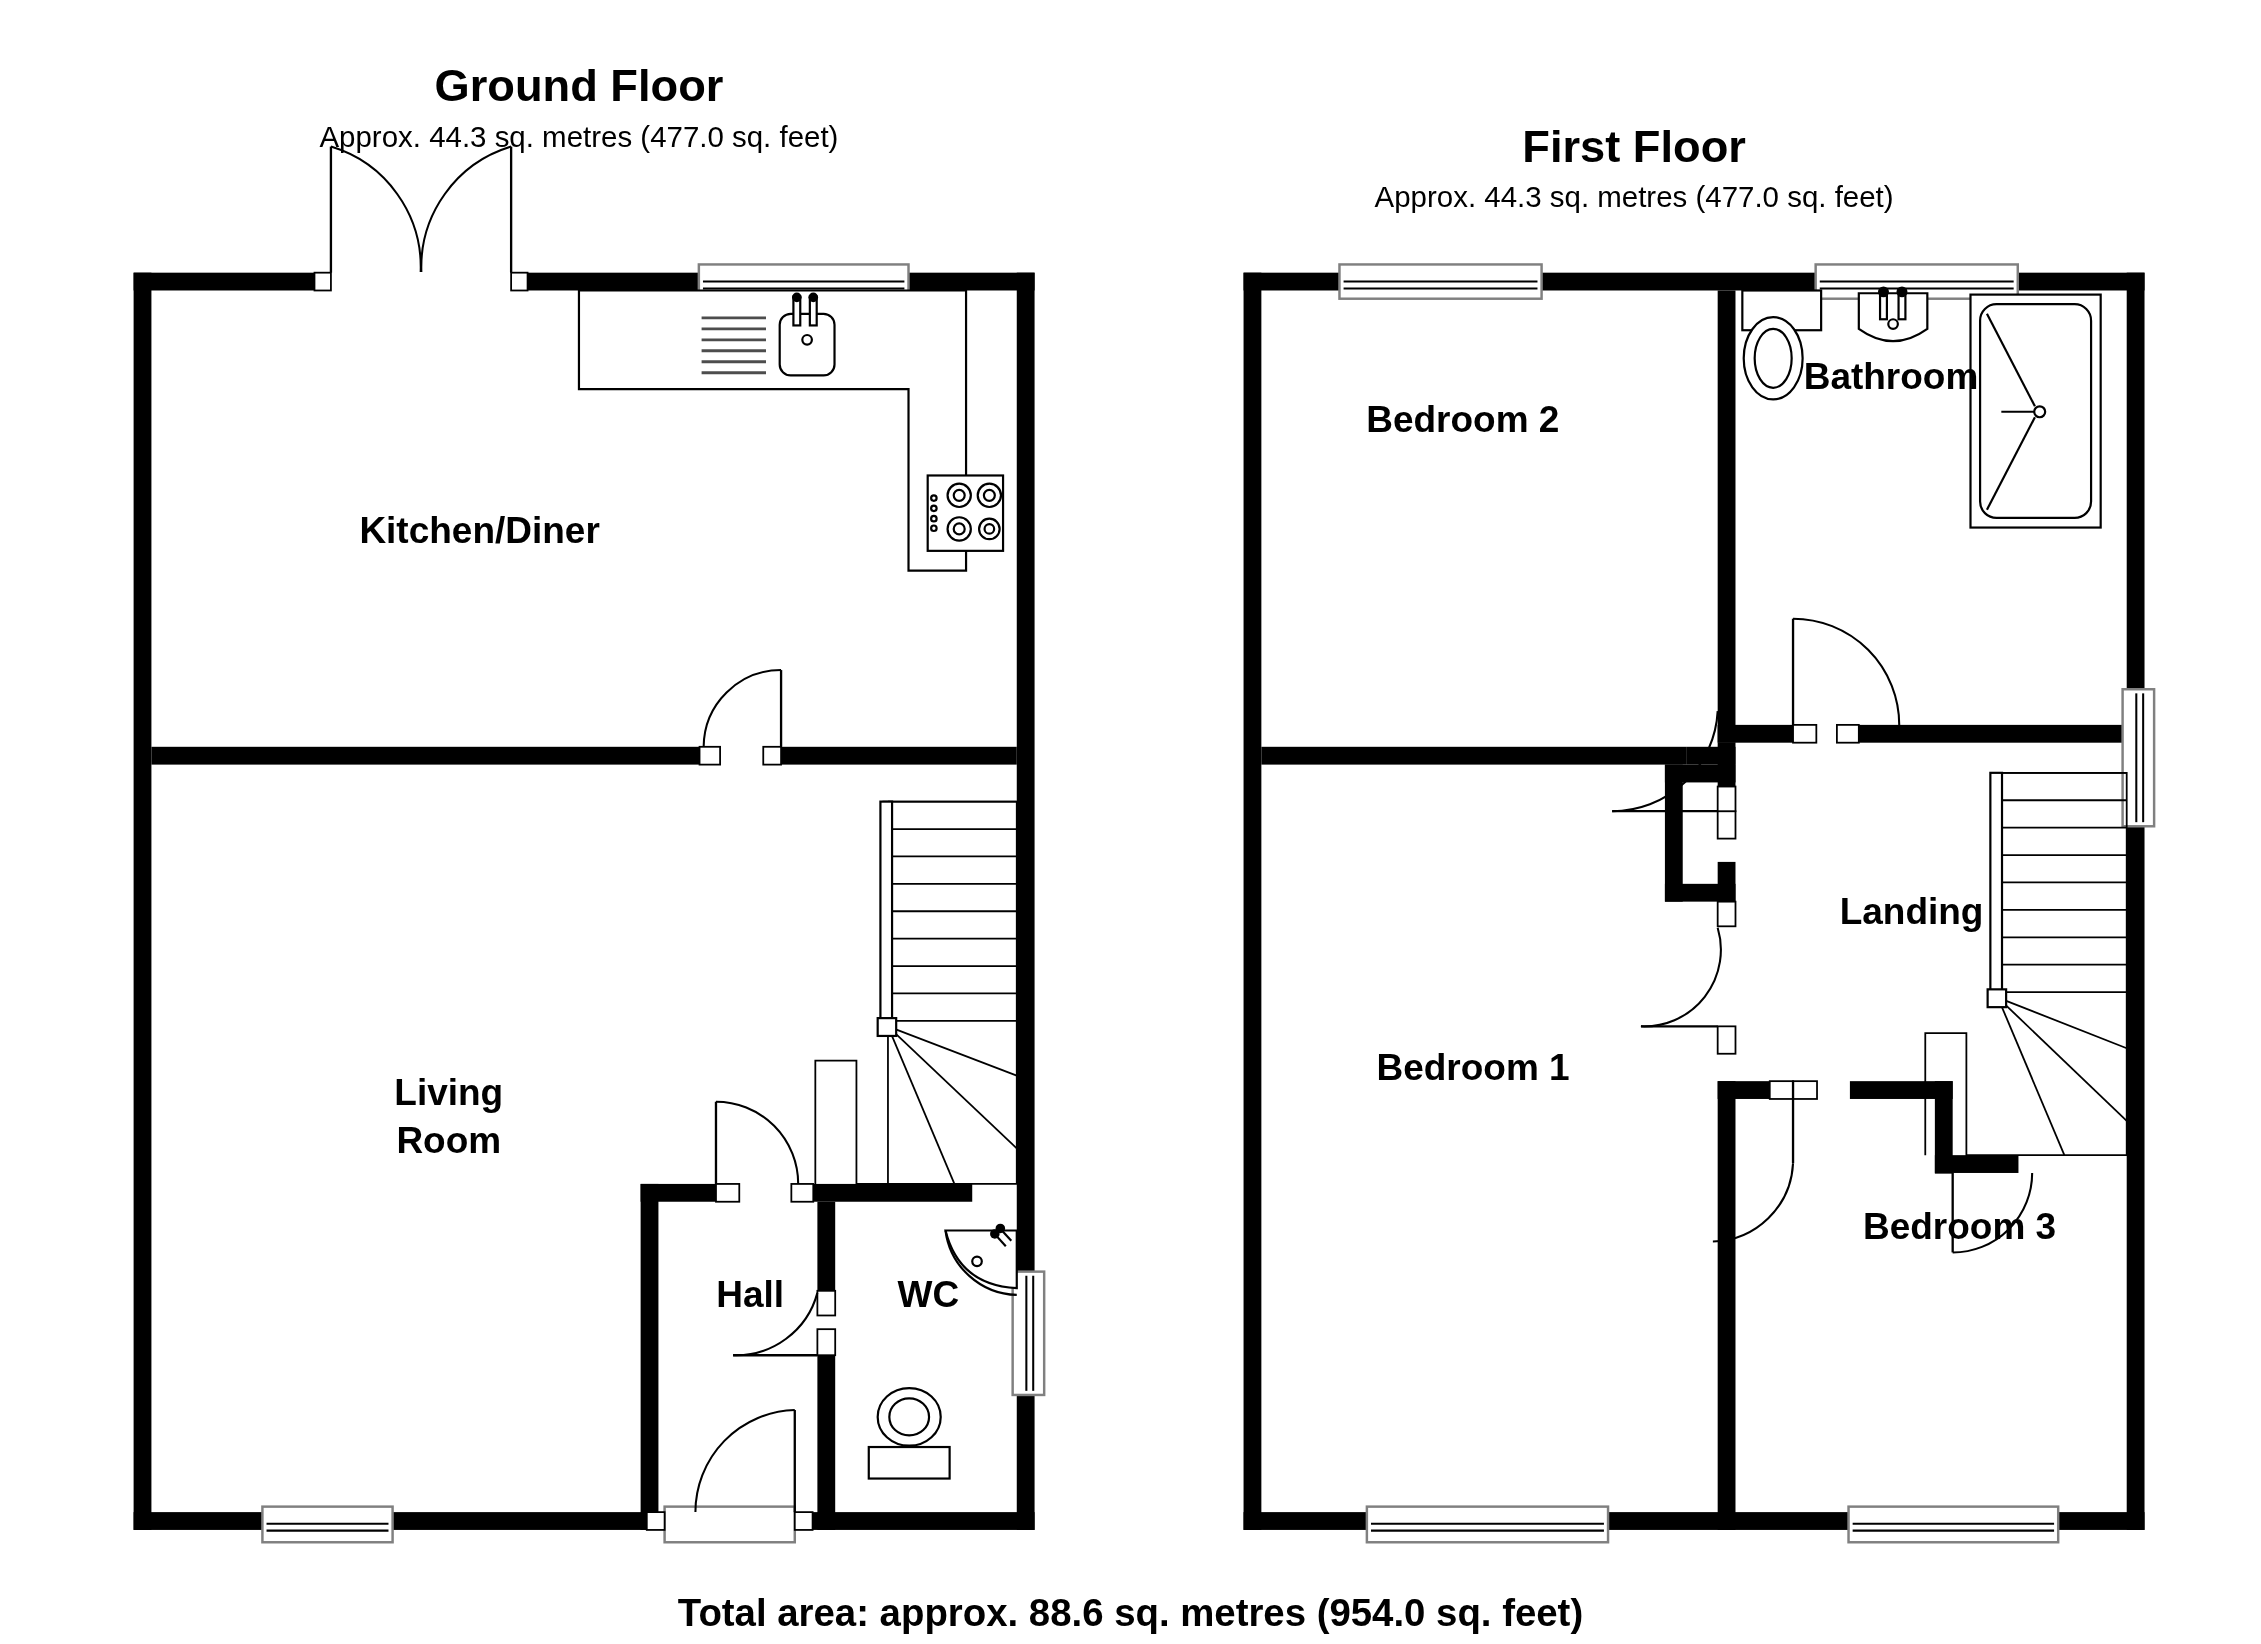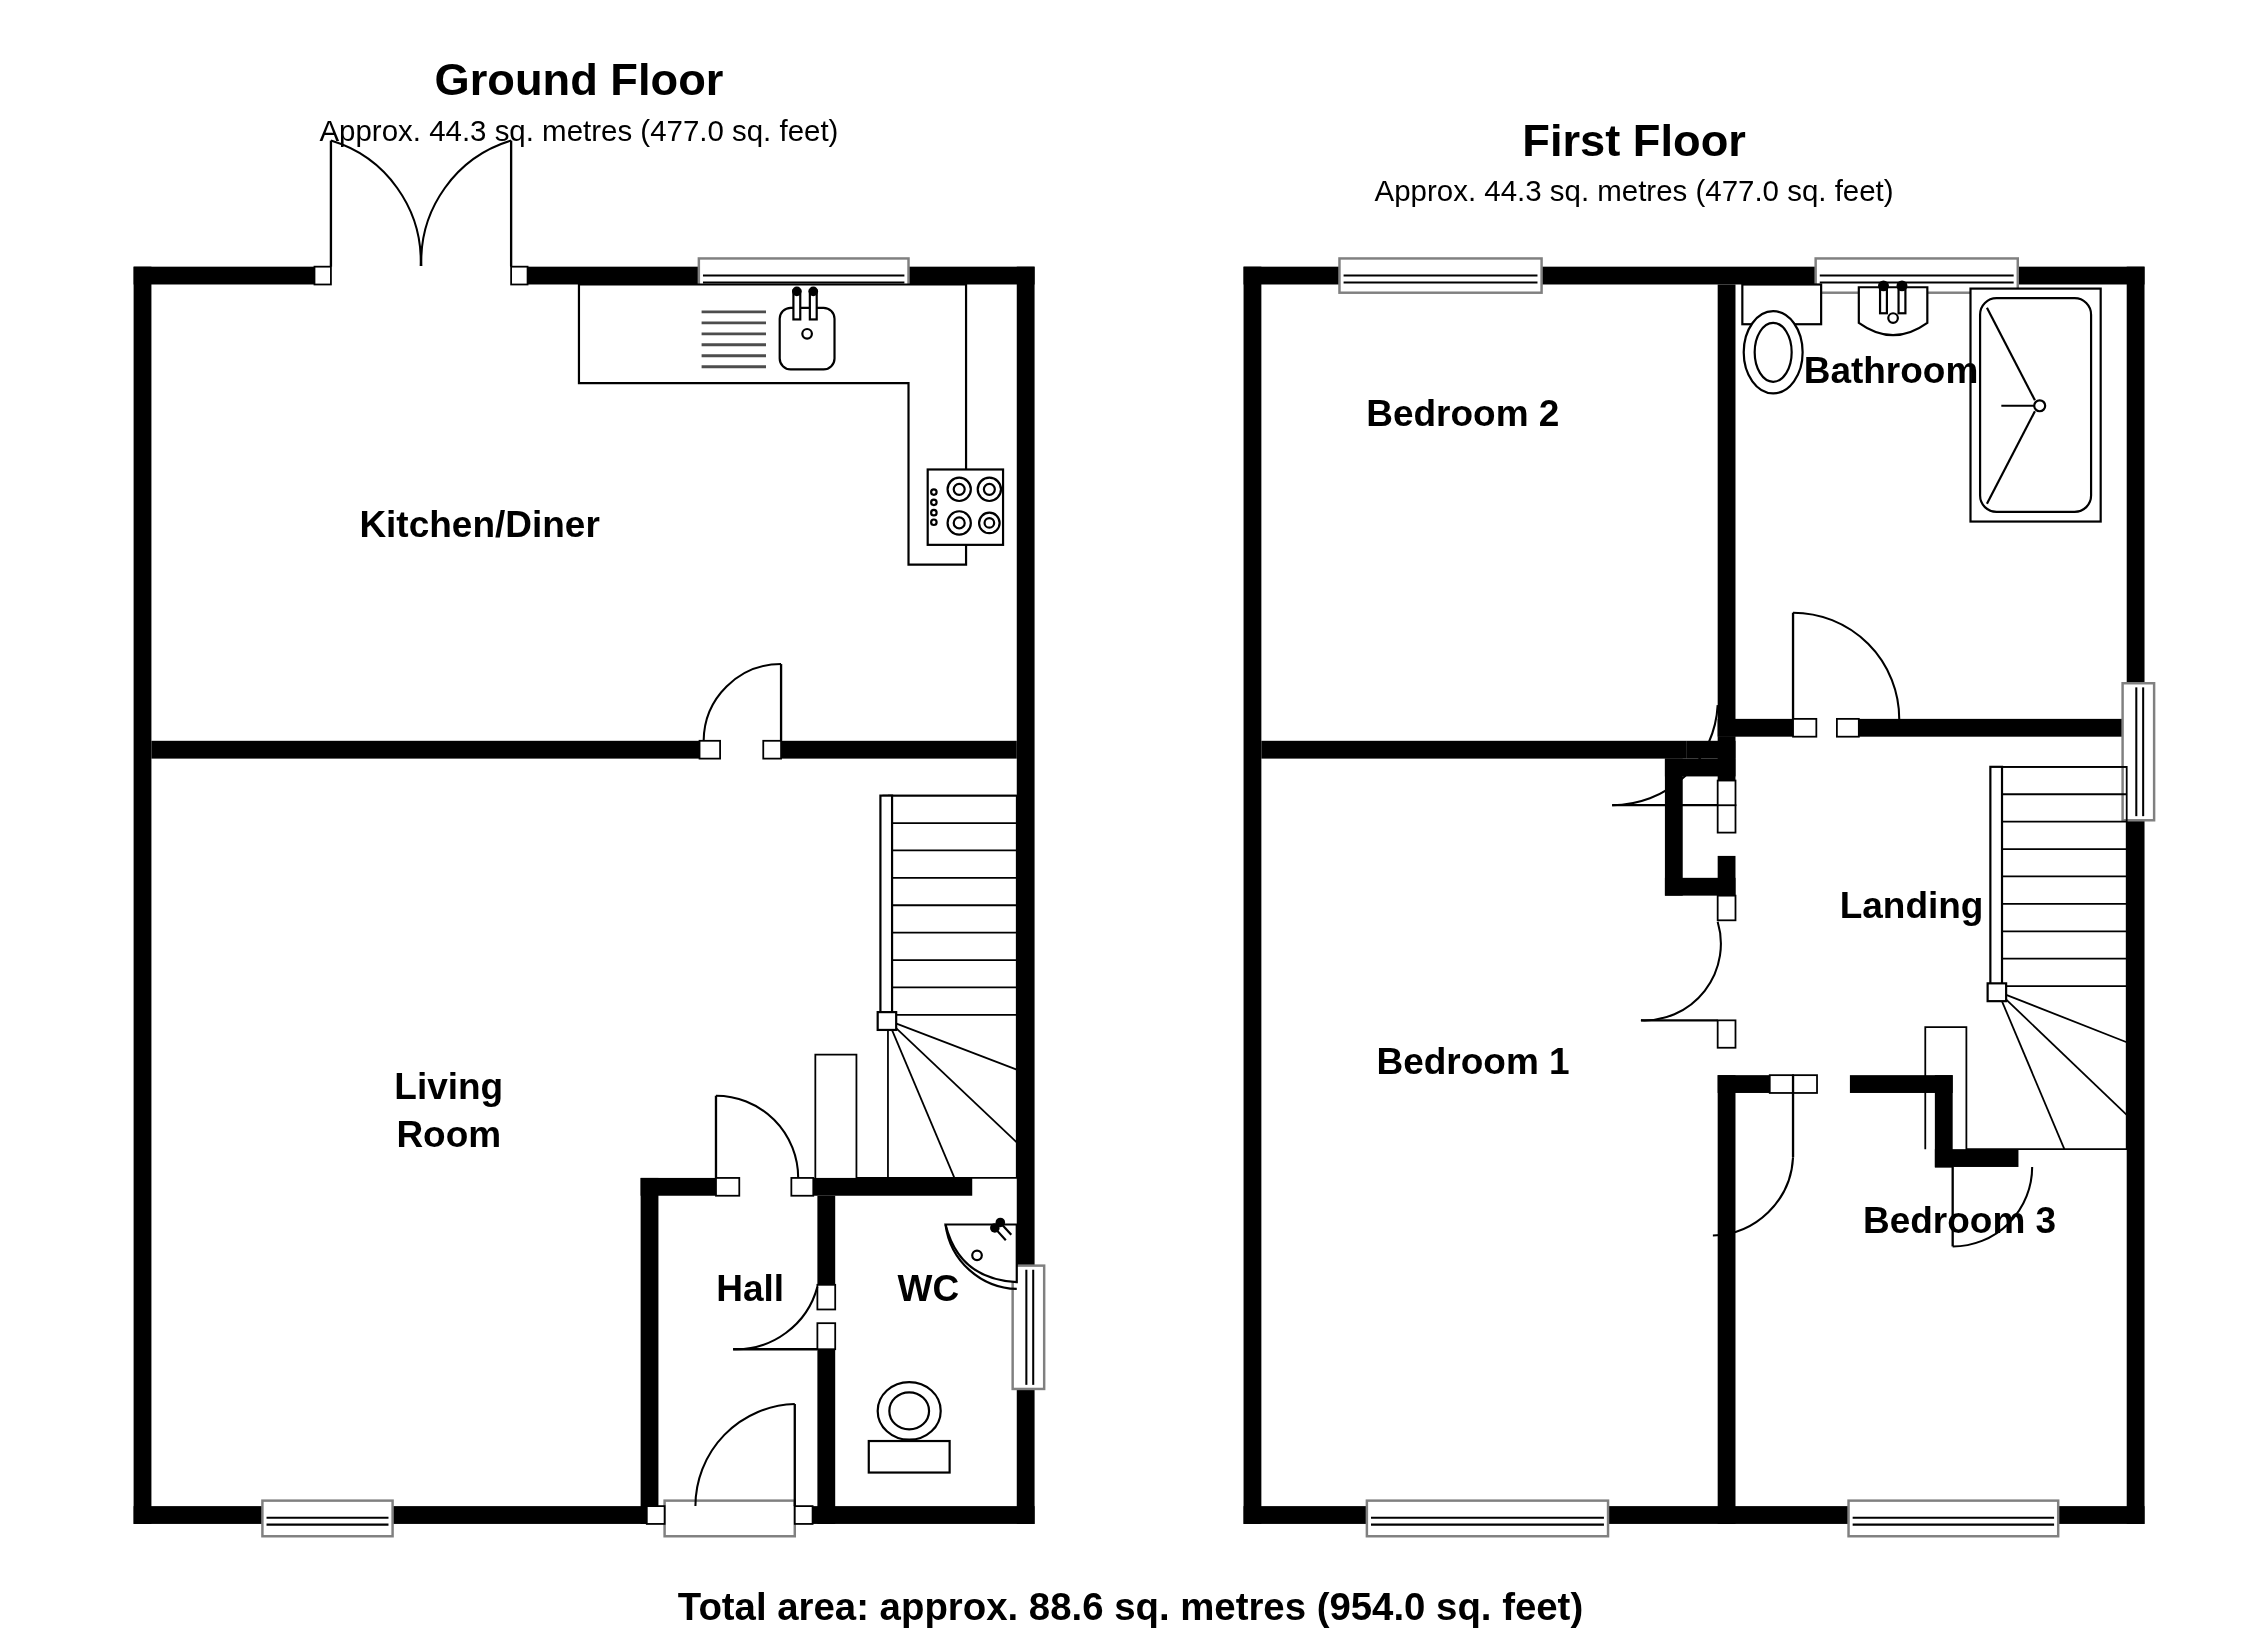--- a/index.html
+++ b/index.html
@@ -11,21 +11,21 @@
   body {
     width: 2261px;
     height: 1645px;
     font-family: "Liberation Sans", sans-serif;
     color: #000000;
     overflow: hidden;
     position: relative;
   }
   #plan-root {
     position: absolute;
-    left: 0; top: 6px;
+    left: 0; top: 12px;
     width: 2261px;
     height: 1339px;
   }
   svg.floorplan {
     display: block;
     width: 2261px;
     height: 1645px;
   }
   .ttl {
     font-family: "Liberation Sans", sans-serif;

